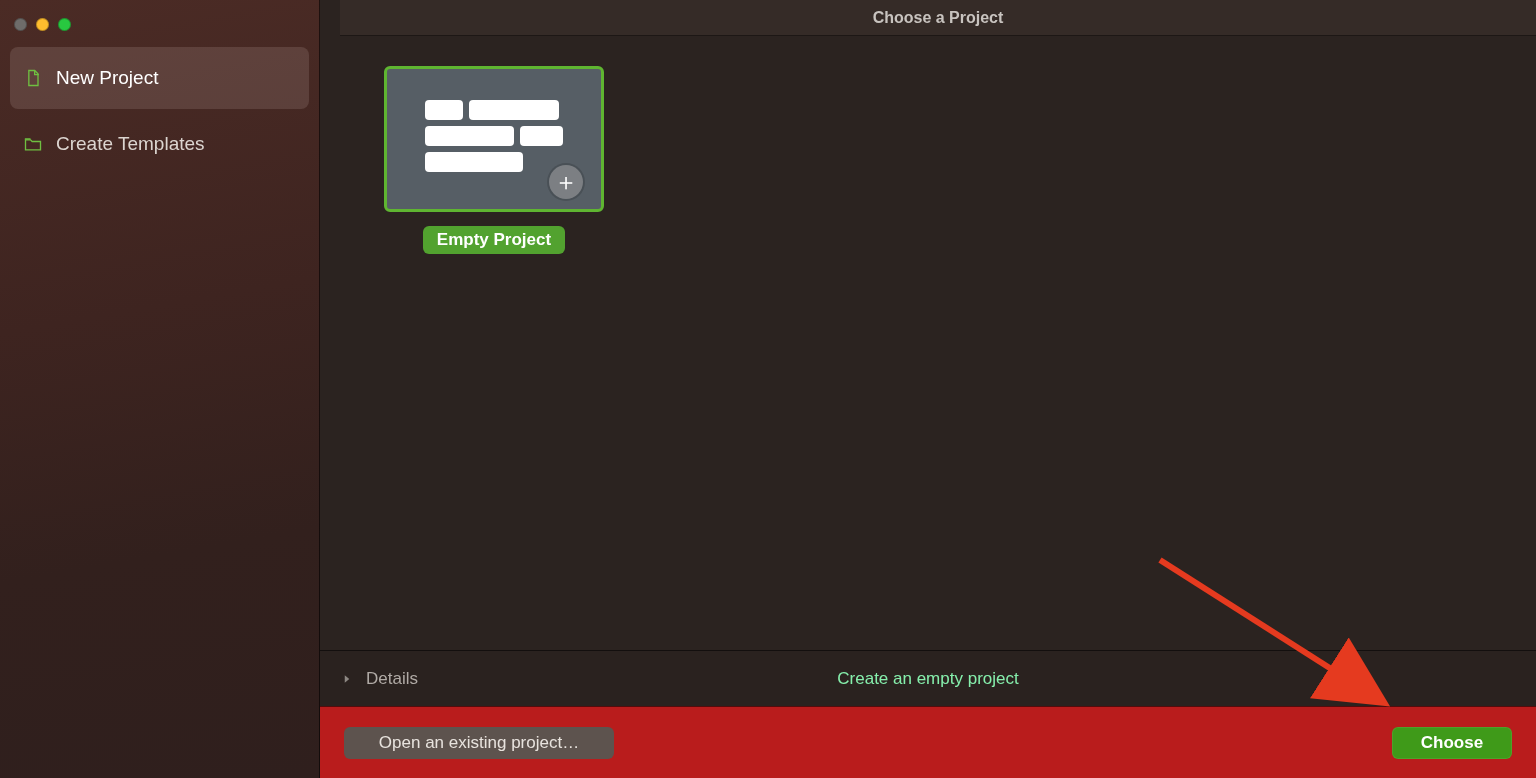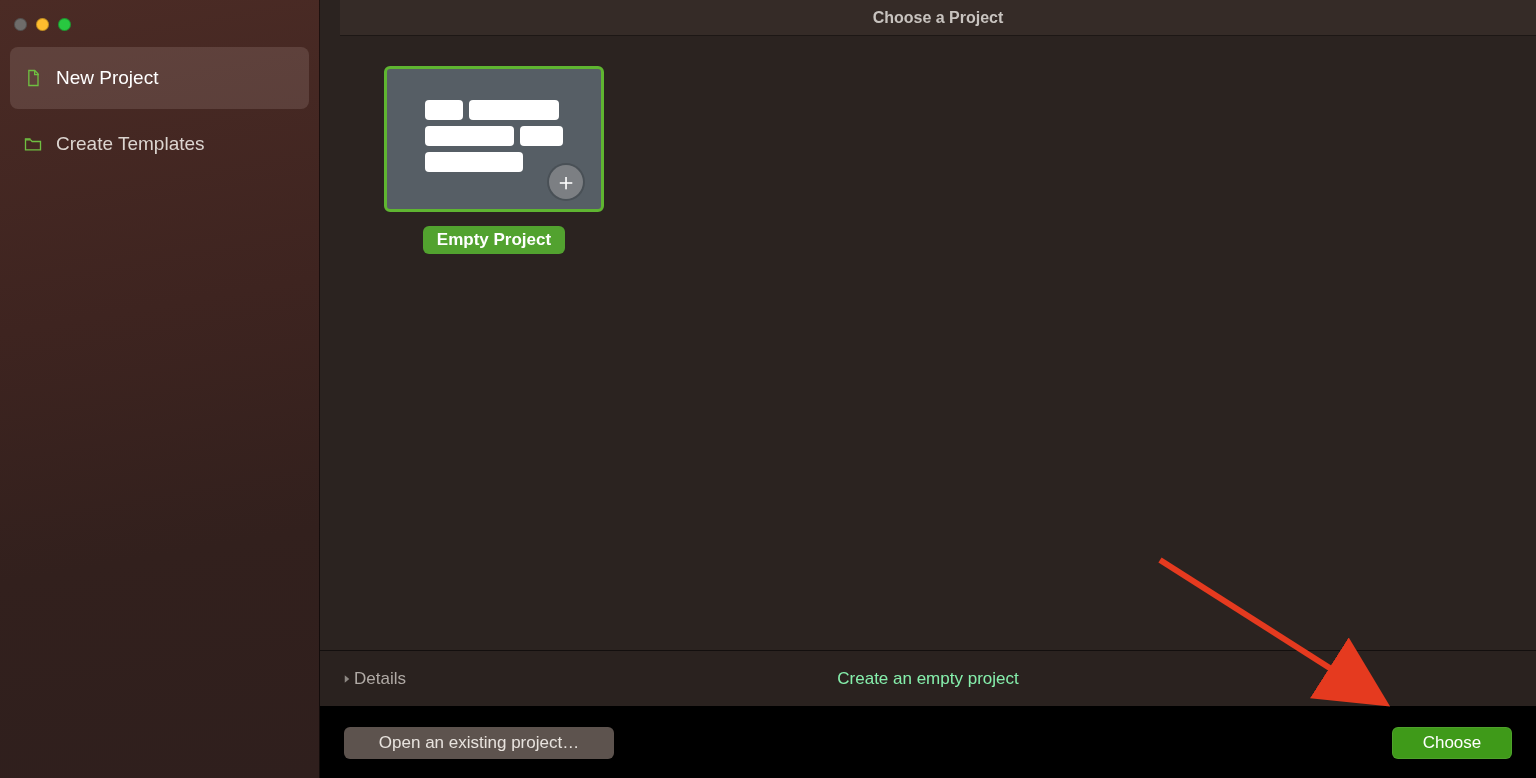--- a/index.html
+++ b/index.html
@@ -129,38 +129,38 @@
     height: 56px;
     border-top: 1px solid rgba(0,0,0,0.55);
     background: #2a221f;
     display: flex;
     align-items: center;
     padding: 0 20px;
     color: #b0aaa5;
     font-size: 17px;
     position: relative;
   }
-  .details-left { display: flex; align-items: center; }
+  .details-left { display: flex; align-items: center; gap: 12px; }
   .chev {
     width: 14px; height: 14px;
     display: inline-flex; align-items: center; justify-content: center;
     color: #8d8883;
   }
   .details-center {
     position: absolute;
     left: 50%;
     transform: translateX(-50%);
     color: #86efac;
   }
 
   
   .footer {
     height: 72px;
     border-top: 1px solid rgba(0,0,0,0.55);
-    background: #000000;
+    background: #b91c1c;
     display: flex;
     align-items: center;
     justify-content: space-between;
     padding: 0 24px;
   }
   .btn {
     font-size: 17px;
     padding: 6px 18px;
     border-radius: 6px;
     border: none;
@@ -170,21 +170,21 @@
   }
   .btn.secondary {
     background: #5d534e;
     min-width: 270px;
     text-align: center;
   }
   .btn.primary {
     background: #3f9a19;
     color: #fff;
     min-width: 120px;
-    font-weight: 400;
+    font-weight: 700;
     box-shadow: inset 0 0 0 1px rgba(255,255,255,0.08);
   }
 
   
   .annotation-arrow {
     position: absolute;
     pointer-events: none;
   }
 </style>
 </head>

